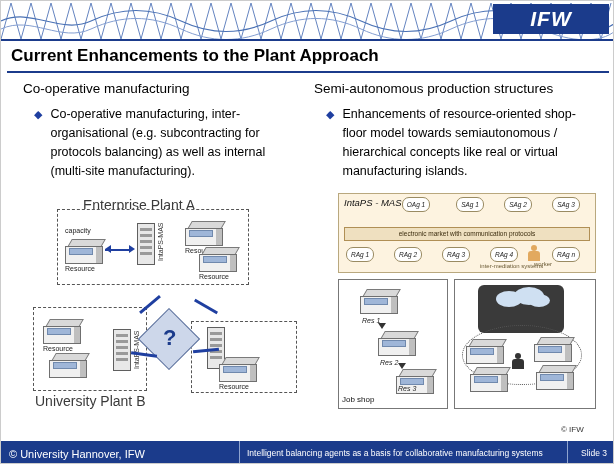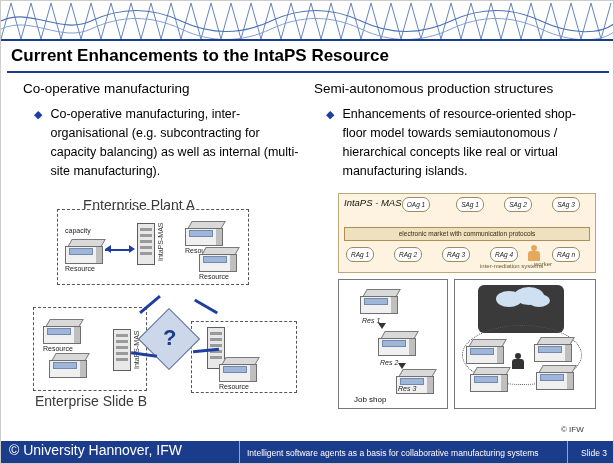--- a/index.html
+++ b/index.html
@@ -326,22 +326,22 @@
   
   .footer {
     position: absolute;
     left: 0; top: 440px;
     width: 614px; height: 24px;
     background: #1b3b8b;
     color: #ffffff;
   }
   .footer .left {
     position: absolute;
-    left: 8px; top: 1px;
-    font-size: 14px;
+    left: 8px; top: 7px;
+    font-size: 11px;
   }
   .footer .mid {
     position: absolute;
     left: 246px; top: 7px;
     font-size: 8.5px;
   }
   .footer .right {
     position: absolute;
     right: 8px; top: 7px;
     font-size: 8.5px;
@@ -358,33 +358,36 @@
 <div class="slide">
 
   <div class="banner">
     <svg class="banner-wave" viewBox="0 0 614 38" preserveAspectRatio="none">
       <g stroke="#4a6fb5" stroke-width="1" fill="none" opacity="0.85">
         <path d="M0 38 L10 2 L20 38 L30 2 L40 38 L50 2 L60 38 L70 2 L80 38 L90 2 L100 38 L110 2 L120 38 L130 2 L140 38 L150 2 L160 38 L170 2 L180 38 L190 2 L200 38 L210 2 L220 38 L230 2 L240 38 L250 2 L260 38 L270 2 L280 38 L290 2 L300 38 L310 2 L320 38 L330 2 L340 38 L350 2 L360 38 L370 2 L380 38 L390 2 L400 38 L410 2 L420 38 L430 2 L440 38 L450 2 L460 38 L470 2 L480 38 L490 2 L500 38 L510 2 L520 38 L530 2 L540 38 L550 2 L560 38 L570 2 L580 38 L590 2 L600 38 L610 2"></path>
         <path d="M0 20 C 30 6, 60 34, 90 20 S 150 6, 180 20 S 240 34, 270 20 S 330 6, 360 20 S 420 34, 450 20 S 510 6, 540 20 S 600 34, 614 22" stroke="#2b59a8" stroke-width="1.2"></path>
         <path d="M0 28 C 30 14, 60 42, 90 28 S 150 14, 180 28 S 240 42, 270 28 S 330 14, 360 28 S 420 42, 450 28 S 510 14, 540 28 S 600 42, 614 30" stroke="#6d8cc8" stroke-width="1"></path>
       </g>
     </svg>
+    <div class="logo-box">
+      <span>IFW</span>
+    </div>
   </div>
   <div class="banner-rule"></div>
 
-  <div class="title">Current Enhancements to the IntaPS Resource</div>
+  <div class="title">Current Enhancements to the Plant Approach</div>
   <div class="title-rule"></div>
 
   <div class="col-head left">Co-operative manufacturing</div>
   <div class="col-head right">Semi-autonomous production structures</div>
 
   <div class="bullet-block left">
     <div class="bullet-row">
       <span class="diamond">◆</span>
-      <span class="bullet-text">Co-operative manufacturing, inter-organisational (e.g. subcontracting for capacity balancing) as well as internal (multi-site manufacturing).</span>
+      <span class="bullet-text">Co-operative manufacturing, inter-organisational (e.g. subcontracting for protocols balancing) as well as internal (multi-site manufacturing).</span>
     </div>
   </div>
 
   <div class="bullet-block right">
     <div class="bullet-row">
       <span class="diamond">◆</span>
       <span class="bullet-text">Enhancements of resource-oriented shop-floor model towards semiautonomous / hierarchical concepts like real or virtual manufacturing islands.</span>
     </div>
   </div>
 
@@ -424,21 +427,21 @@
         <div class="side"></div>
         <div class="cap"></div>
     </div>
     <div class="res-cap" style="left:178px; top:76px;">Resource</div>
 
     <div class="arrow-h" style="left:84px; top:52px; width:26px;"></div>
     <div class="arrow-head-r" style="left:108px; top:48px;"></div>
     <div class="arrow-head-l" style="left:84px; top:48px;"></div>
 
     <div class="dashbox" style="left:12px; top:110px; width:112px; height:82px;"></div>
-    <div class="lbl" style="left:14px; top:196px;">Enterprise Slide B</div>
+    <div class="lbl" style="left:14px; top:196px;">University Plant B</div>
 
     <div class="res-block" style="left:22px; top:122px;">
       <div class="top"></div>
         <div class="body"></div>
         <div class="side"></div>
         <div class="cap"></div>
     </div>
     <div class="res-cap" style="left:22px; top:148px;">Resource</div>
     <div class="res-block" style="left:28px; top:156px;">
       <div class="top"></div>
@@ -500,21 +503,21 @@
     <div class="agent" style="left:214px; top:54px;">RAg n</div>
 
     <div class="human" style="left:188px; top:52px;">
       <div class="head"></div>
         <div class="body"></div>
     </div>
     <div class="mas-sub" style="left:196px; top:68px;">worker</div>
     <div class="mas-sub" style="left:142px; top:70px;">inter-mediation systems</div>
 
     <div class="jobshop-box"></div>
-    <div class="box-cap" style="left:16px; top:202px;">Job shop</div>
+    <div class="box-cap" style="left:4px; top:202px;">Job shop</div>
 
     <div class="res-block" style="left:22px; top:96px;">
       <div class="top"></div>
         <div class="body"></div>
         <div class="side"></div>
         <div class="cap"></div>
     </div>
     <div class="res-label" style="left:24px; top:124px;">Res 1</div>
     <div class="small-arrow-v" style="left:40px; top:130px;"></div>
 
@@ -573,17 +576,17 @@
         <div class="body" style="background:#333"></div>
     </div>
   </div>
 
   <div class="copyright-fig">© IFW</div>
 
   <div class="footer">
     <div class="footer-sep" style="left:238px;"></div>
     <div class="footer-sep" style="left:566px;"></div>
     <div class="left">© University Hannover, IFW</div>
-    <div class="mid">Intelligent software agents as a basis for collaborative manufacturing systems</div>
+    <div class="mid">Intelligent balancing agents as a basis for collaborative manufacturing systems</div>
     <div class="right">Slide 3</div>
   </div>
 
 </div>
 
 </body></html>

